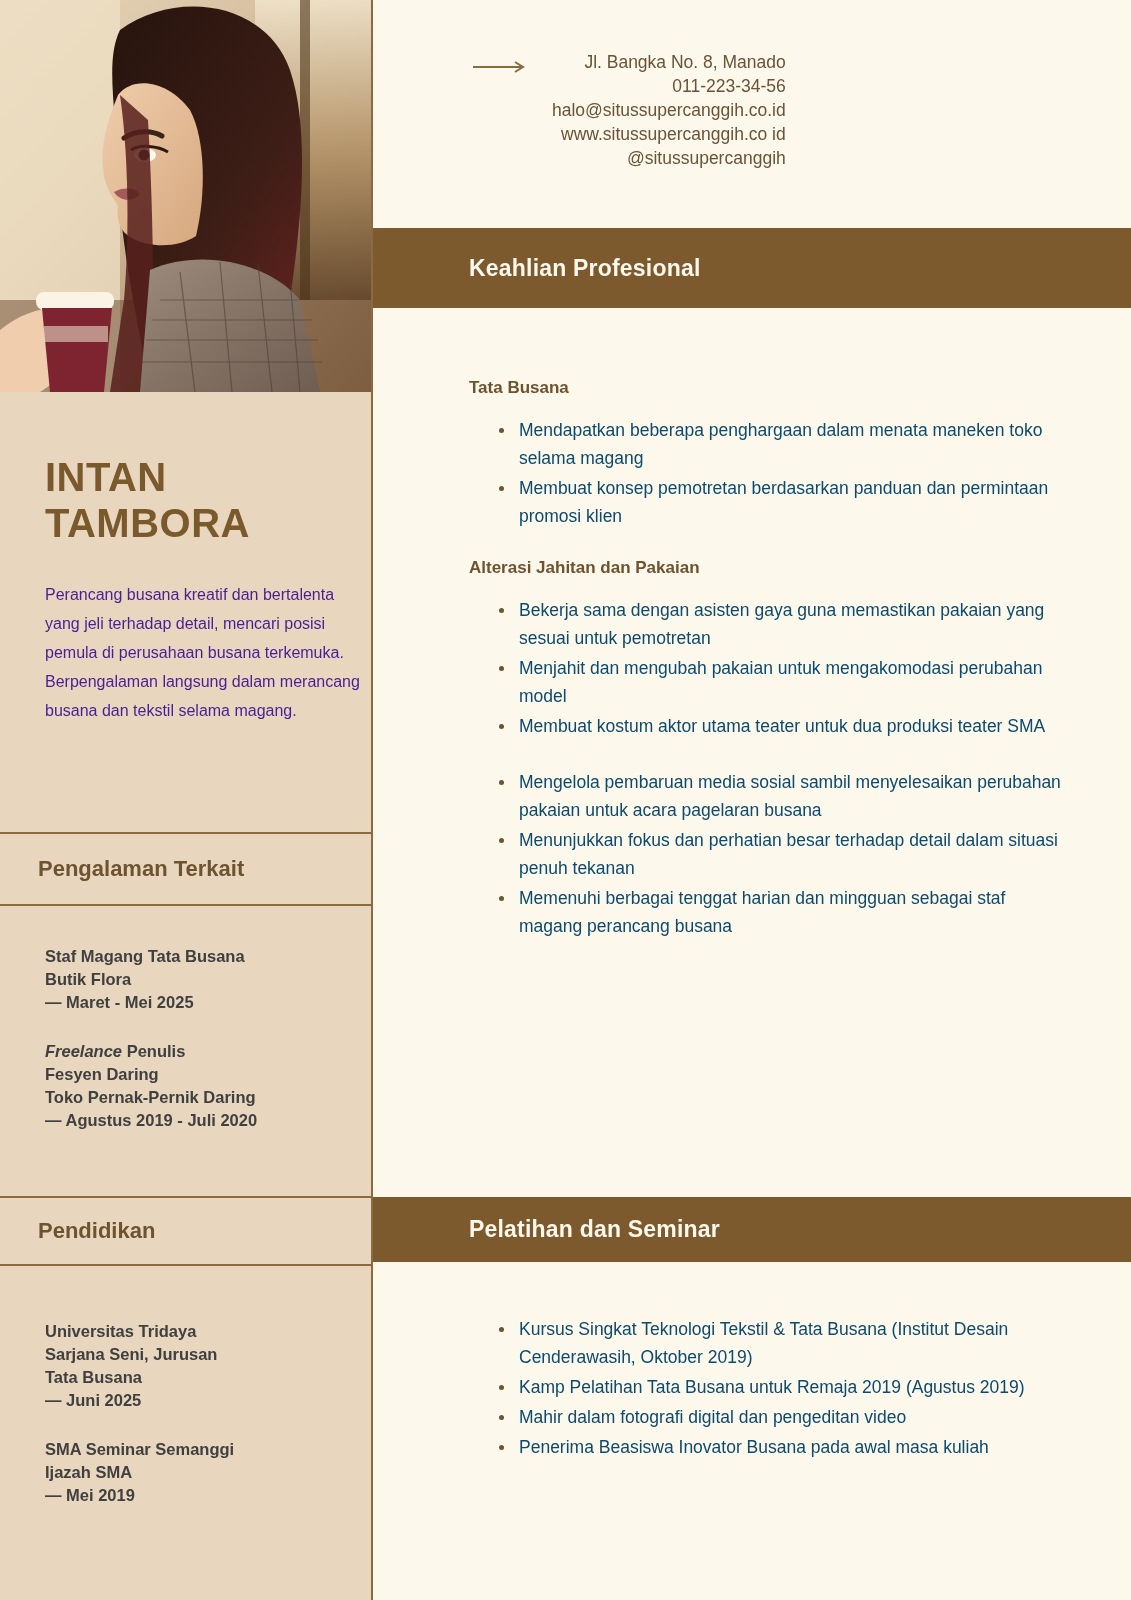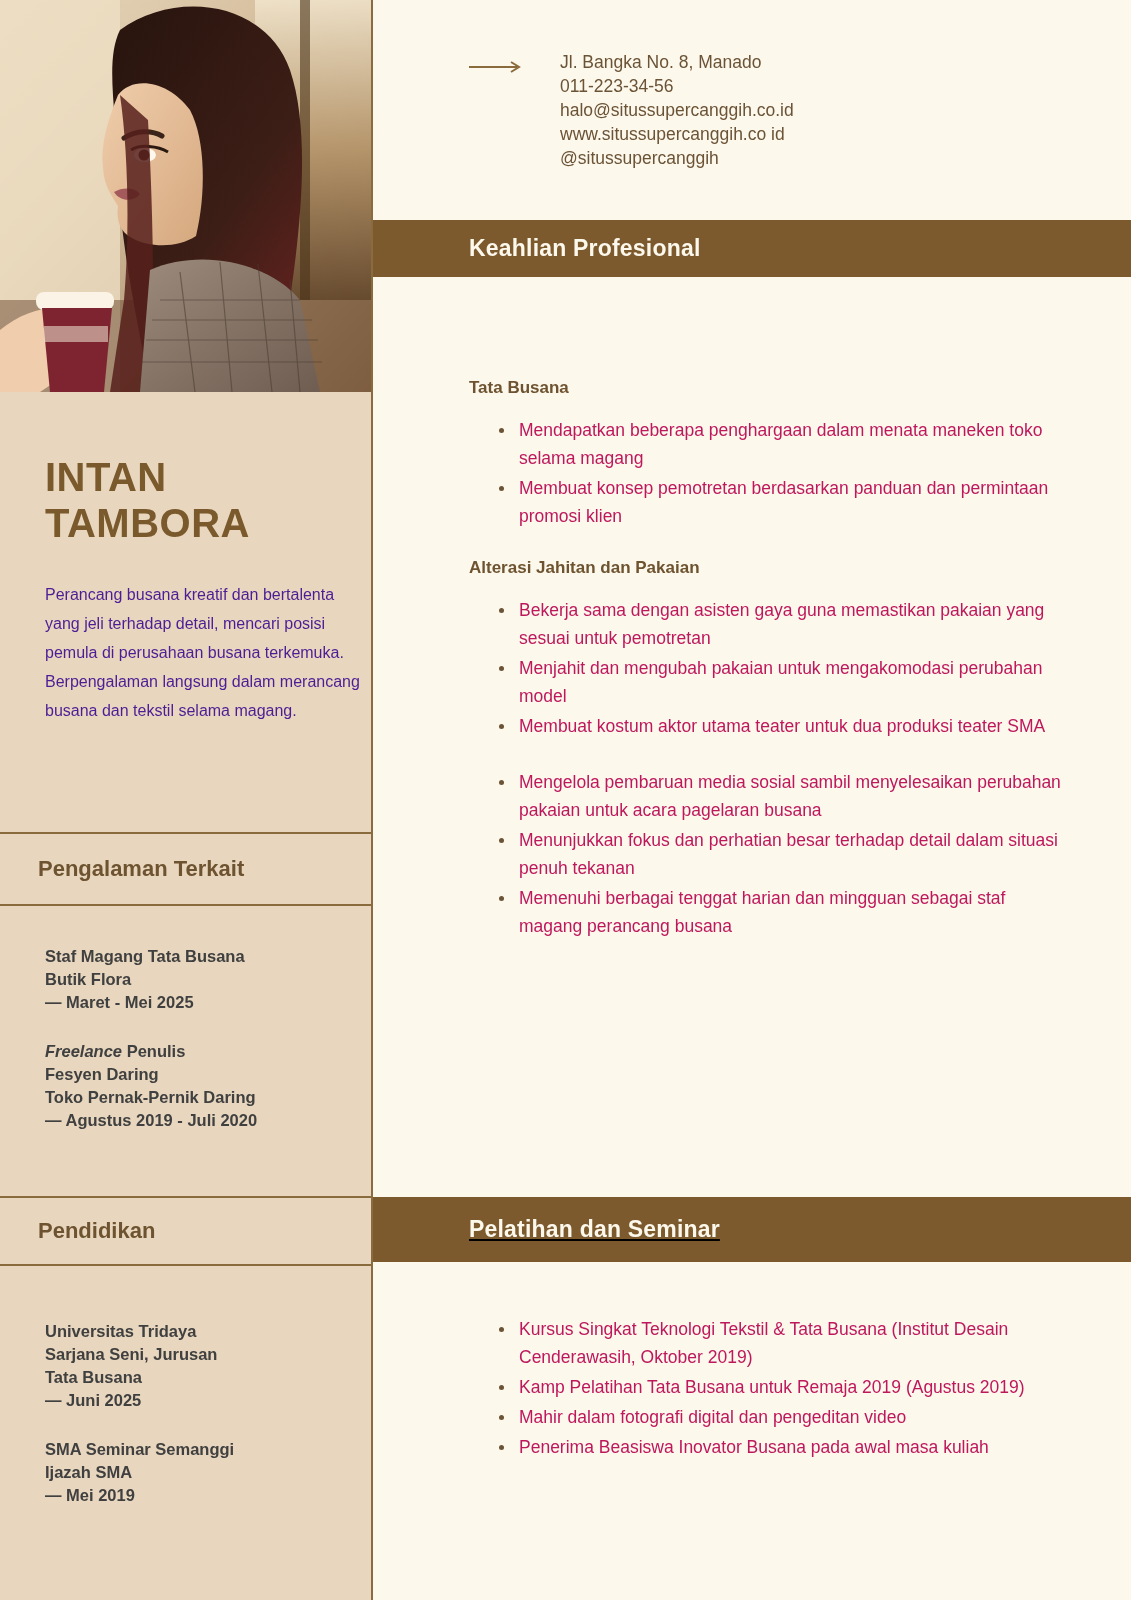--- a/index.html
+++ b/index.html
@@ -67,21 +67,21 @@
   .entry-line .ital{font-style:italic;}
 
   
   .right-col{
     position:absolute;left:373px;top:0;
     width:758px;height:1600px;background:#FDF8EC;
   }
 
   .contact{
     position:absolute;left:96px;top:50px;
-    display:flex;align-items:flex-start;gap:8px;
+    display:flex;align-items:flex-start;gap:0;text-align:right;
   }
   .arrow-icon{
     width:60px;flex:0 0 60px;padding-top:10px;
   }
   .contact-lines{
     margin-left:23px;
   }
   .contact-lines div{
     font-size:17.5px;line-height:24px;color:#6B5336;
   }
@@ -104,21 +104,21 @@
   .skill-group:last-child{margin-bottom:0;}
   .skill-title{
     font-size:17px;font-weight:bold;color:#6E5330;margin:0 0 18px 0;
   }
   .skill-title.italic{font-style:italic;}
   ul.bullets{
     margin:0;padding:0 0 0 30px;list-style:none;
   }
   ul.bullets li{
     position:relative;
-    font-size:17.5px;line-height:28px;color:#be185d;
+    font-size:17.5px;line-height:28px;color:#0c4a6e;
     margin-bottom:2px;padding-left:20px;
   }
   ul.bullets li::before{
     content:"";position:absolute;left:0;top:12px;
     width:5px;height:5px;border-radius:50%;background:#6B5336;
   }
 </style>
 </head>
 <body>
 
@@ -251,21 +251,21 @@
       </div>
       <div class="contact-lines">
         <div>Jl. Bangka No. 8, Manado</div>
         <div>011-223-34-56</div>
         <div>halo@situssupercanggih.co.id</div>
         <div>www.situssupercanggih.co id</div>
         <div>@situssupercanggih</div>
       </div>
     </div>
 
-    <div class="band" style="top:220px;height:57px;">
+    <div class="band" style="top:228px;height:80px;">
       <h2>Keahlian Profesional</h2>
     </div>
 
     <div class="main-body" style="top:378px;">
 
       <div class="skill-group">
         <h3 class="skill-title">Tata Busana</h3>
         <ul class="bullets">
           <li>Mendapatkan beberapa penghargaan dalam menata maneken toko selama magang</li>
           <li>Membuat konsep pemotretan berdasarkan panduan dan permintaan promosi klien</li>
@@ -283,21 +283,21 @@
 
       <div class="skill-group">
         <ul class="bullets">
           <li>Mengelola pembaruan media sosial sambil menyelesaikan perubahan pakaian untuk acara pagelaran busana</li>
           <li>Menunjukkan fokus dan perhatian besar terhadap detail dalam situasi penuh tekanan</li>
           <li>Memenuhi berbagai tenggat harian dan mingguan sebagai staf magang perancang busana</li>
         </ul>
       </div>
     </div>
 
-    <div class="band" style="top:1197px;height:65px;text-decoration:underline;">
+    <div class="band" style="top:1197px;height:65px;">
       <h2>Pelatihan dan Seminar</h2>
     </div>
 
     <div class="main-body" style="top:1315px;">
       <ul class="bullets">
         <li>Kursus Singkat Teknologi Tekstil &amp; Tata Busana (Institut Desain Cenderawasih, Oktober 2019)</li>
         <li>Kamp Pelatihan Tata Busana untuk Remaja 2019 (Agustus 2019)</li>
         <li>Mahir dalam fotografi digital dan pengeditan video</li>
         <li>Penerima Beasiswa Inovator Busana pada awal masa kuliah</li>
       </ul>

